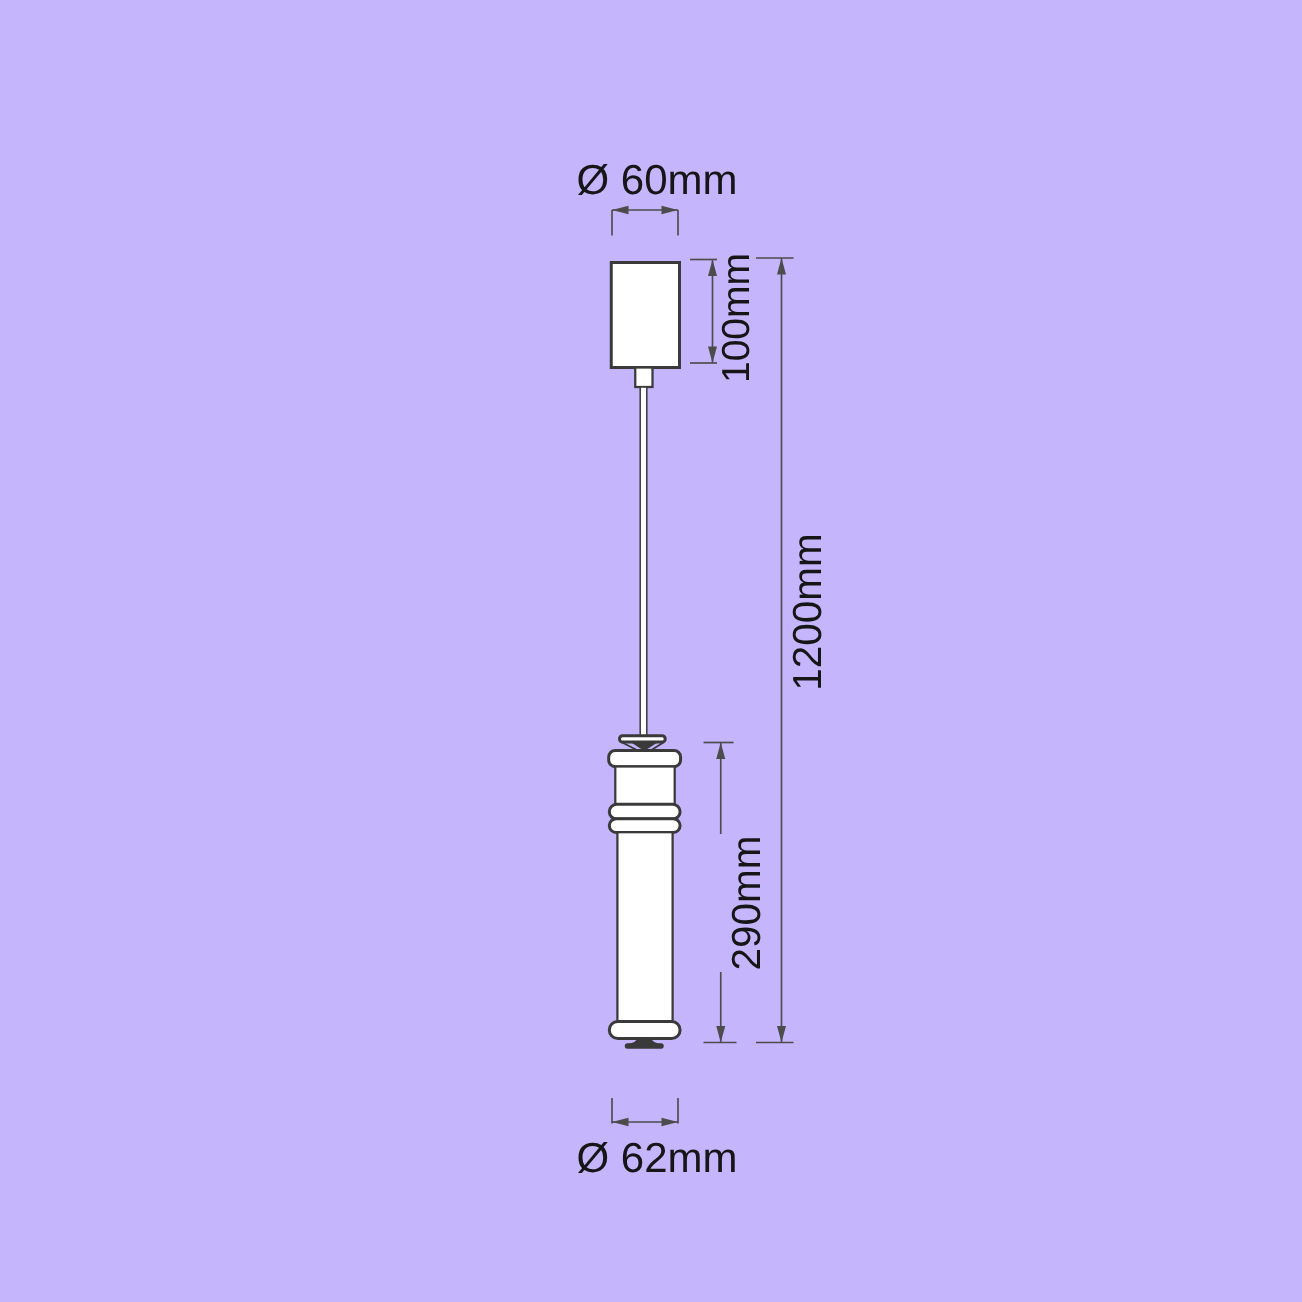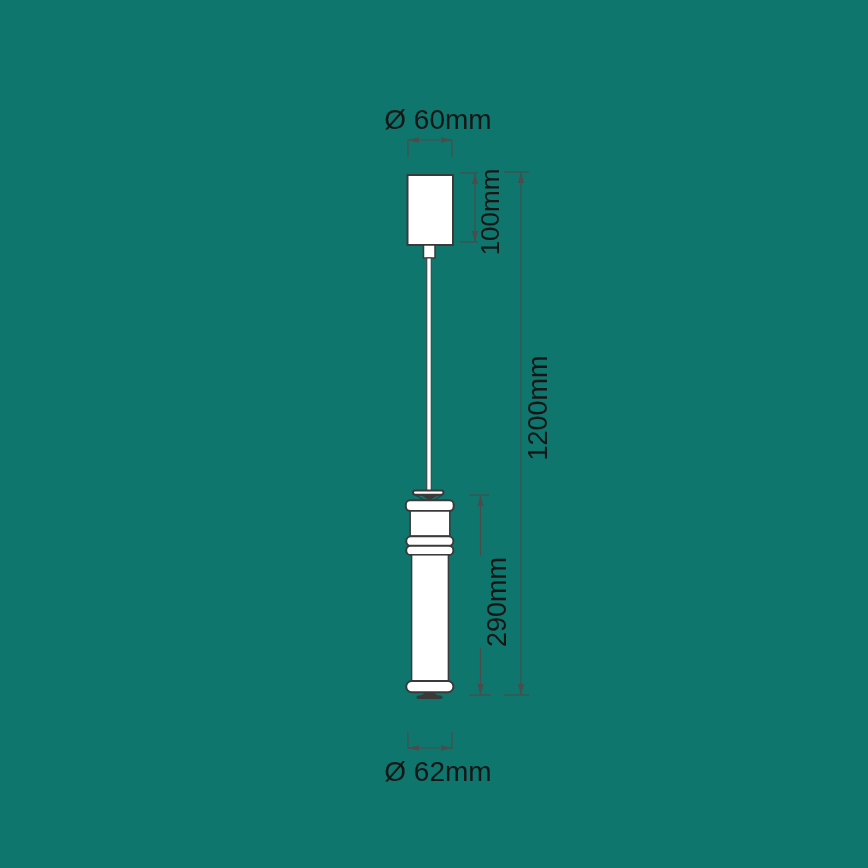--- a/index.html
+++ b/index.html
@@ -4,21 +4,21 @@
 <style>
   html, body {
     margin: 0;
     padding: 0;
     background: #ffffff;
   }
   .canvas {
     position: relative;
     width: 868px;
     height: 868px;
-    background: #0f766e;
+    background: #c4b5fd;
     overflow: hidden;
   }
   svg text {
     font-family: "Liberation Sans", "DejaVu Sans", sans-serif;
   }
 </style>
 </head>
 <body>
 
 <div class="canvas">

